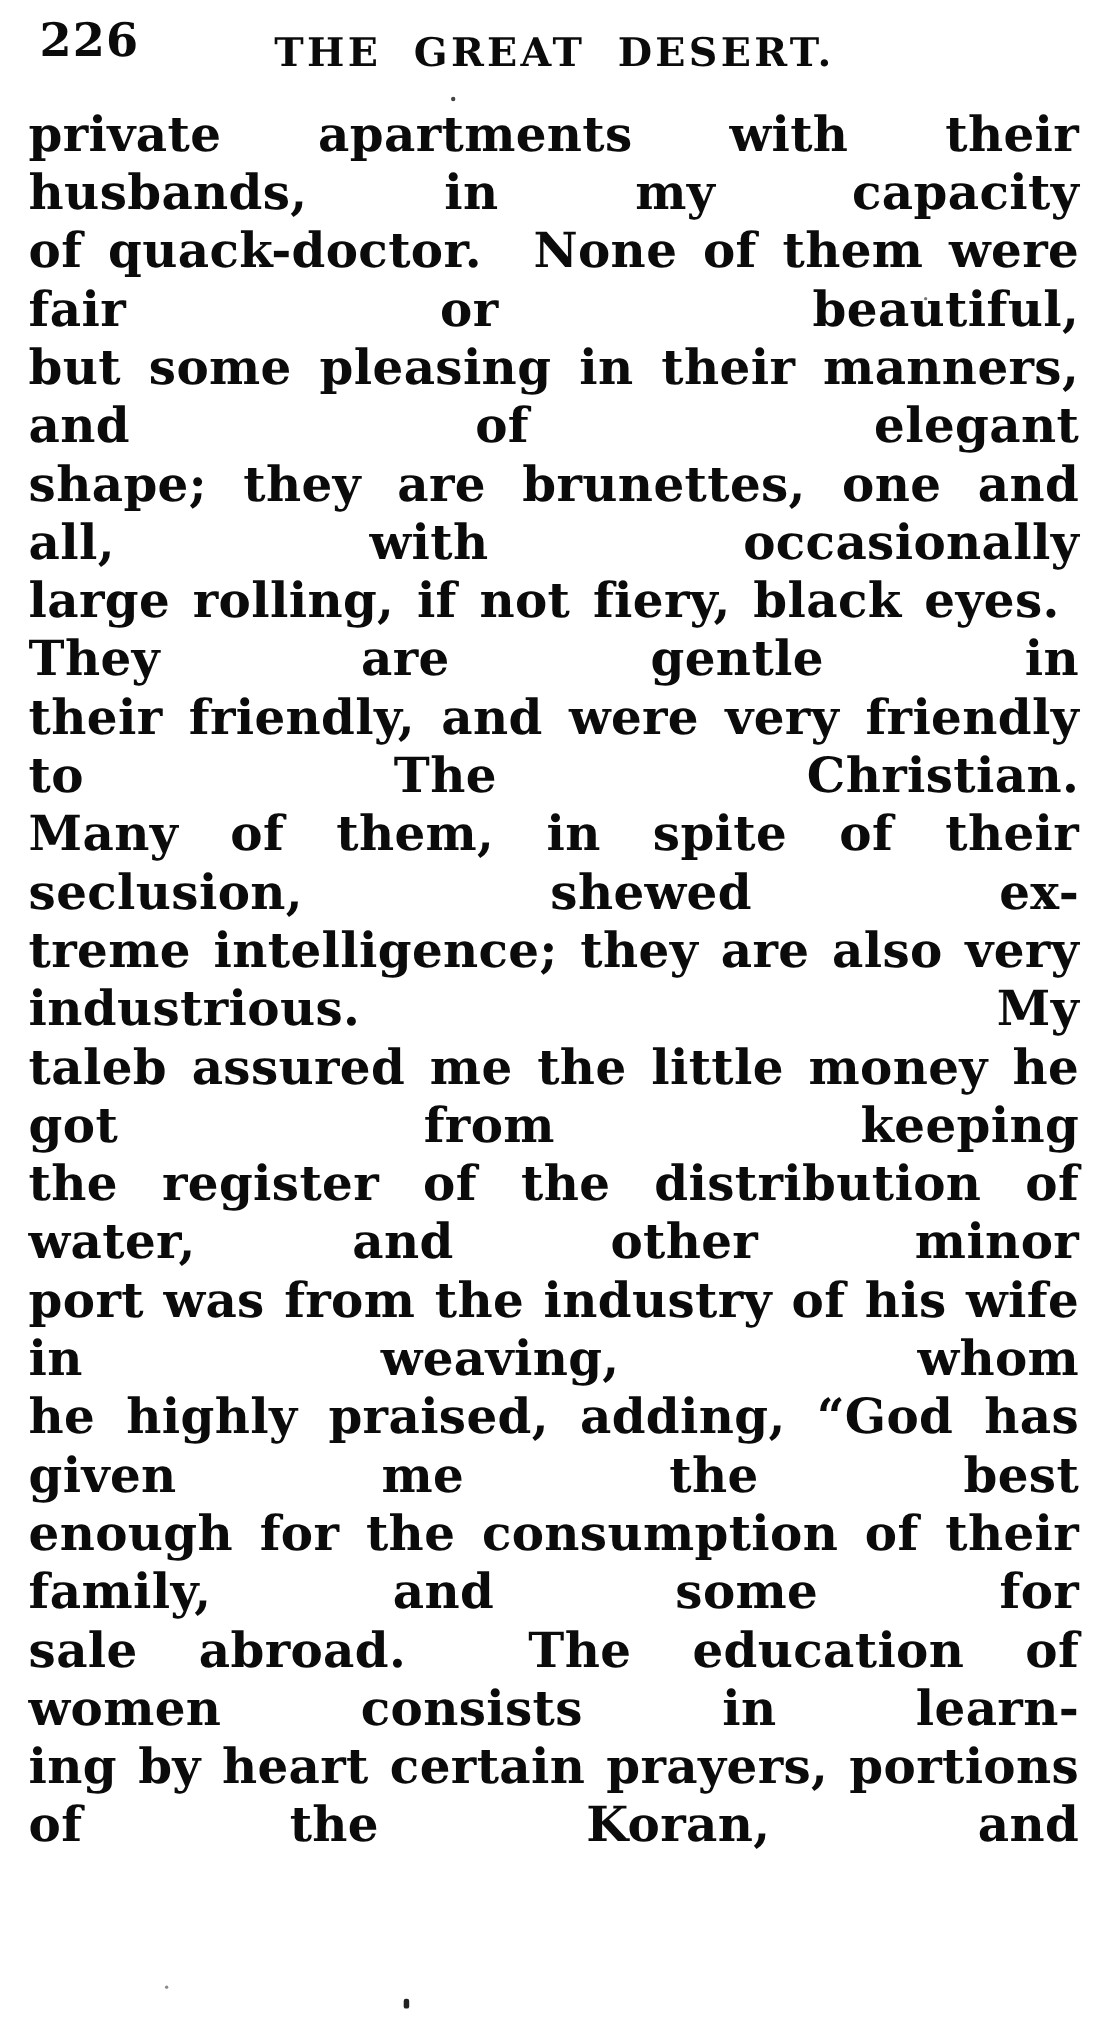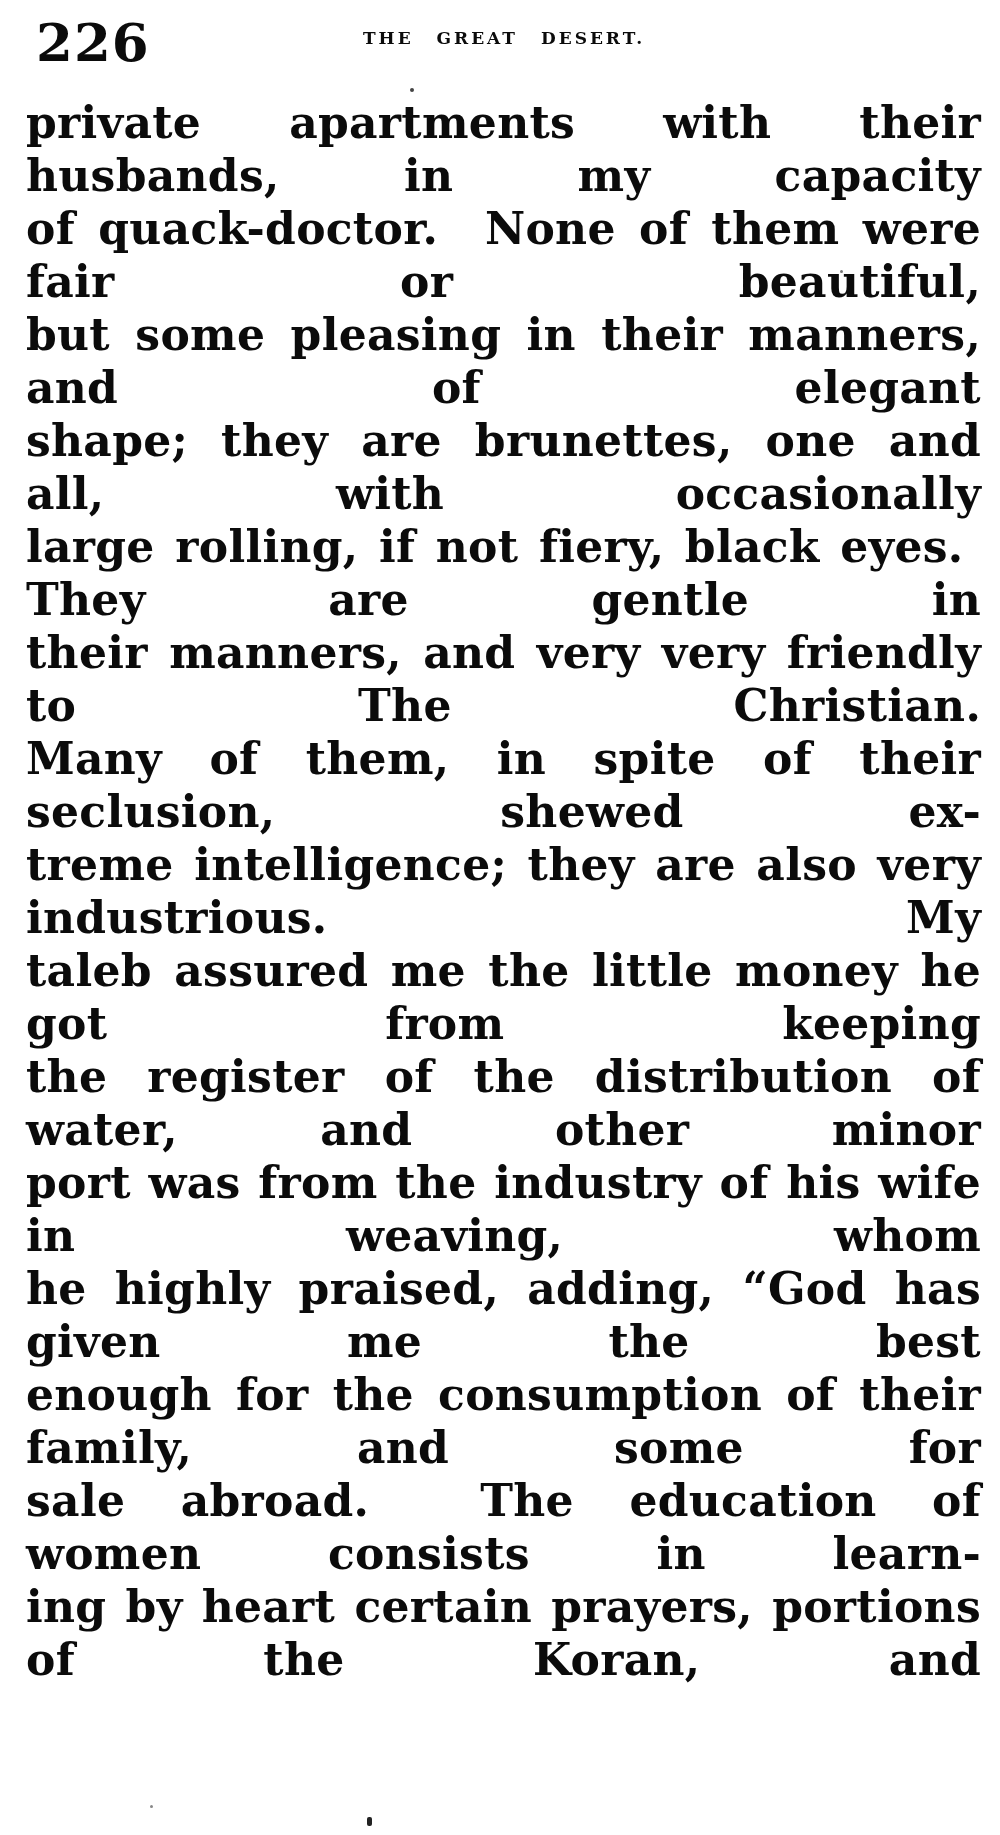--- a/index.html
+++ b/index.html
@@ -20,31 +20,31 @@
     position: absolute;
     top: 0;
     left: 0;
     width: 100%;
     height: 90px;
   }
   .page-num {
     position: absolute;
     left: 36px;
     top: 16px;
-    font-size: 53px;
+    font-size: 42px;
     font-weight: bold;
     letter-spacing: 1px;
     line-height: 1;
   }
   .running-head {
     position: absolute;
     left: 504px;
     top: 30px;
     transform: translateX(-50%);
-    font-size: 17px;
+    font-size: 36px;
     font-weight: bold;
     letter-spacing: 3px;
     word-spacing: 14px;
     white-space: nowrap;
     line-height: 1;
   }
   .text-block {
     position: absolute;
     left: 26px;
     top: 96px;
@@ -78,21 +78,21 @@
     <span class="page-num">226</span>
     <span class="running-head">THE GREAT DESERT.</span>
   </header>
 
   <main class="text-block">
       <div class="line">private apartments with their husbands, in my capacity</div>
       <div class="line">of quack-doctor.&nbsp; None of them were fair or beautiful,</div>
       <div class="line">but some pleasing in their manners, and of elegant</div>
       <div class="line">shape; they are brunettes, one and all, with occasionally</div>
       <div class="line">large rolling, if not fiery, black eyes.&nbsp; They are gentle in</div>
-      <div class="line">their manners, and very very friendly to The Christian.</div>
+      <div class="line">their friendly, and were very friendly to The Christian.</div>
       <div class="line">Many of them, in spite of their seclusion, shewed ex-</div>
       <div class="line">treme intelligence; they are also very industrious.&nbsp; My</div>
       <div class="line">taleb assured me the little money he got from keeping</div>
       <div class="line">the register of the distribution of water, and other minor</div>
       <div class="line">port was from the industry of his wife in weaving, whom</div>
       <div class="line">he highly praised, adding, “God has given me the best</div>
       <div class="line">enough for the consumption of their family, and some for</div>
       <div class="line">sale abroad.&nbsp; The education of women consists in learn-</div>
       <div class="line">ing by heart certain prayers, portions of the Koran, and</div>
     </main>

